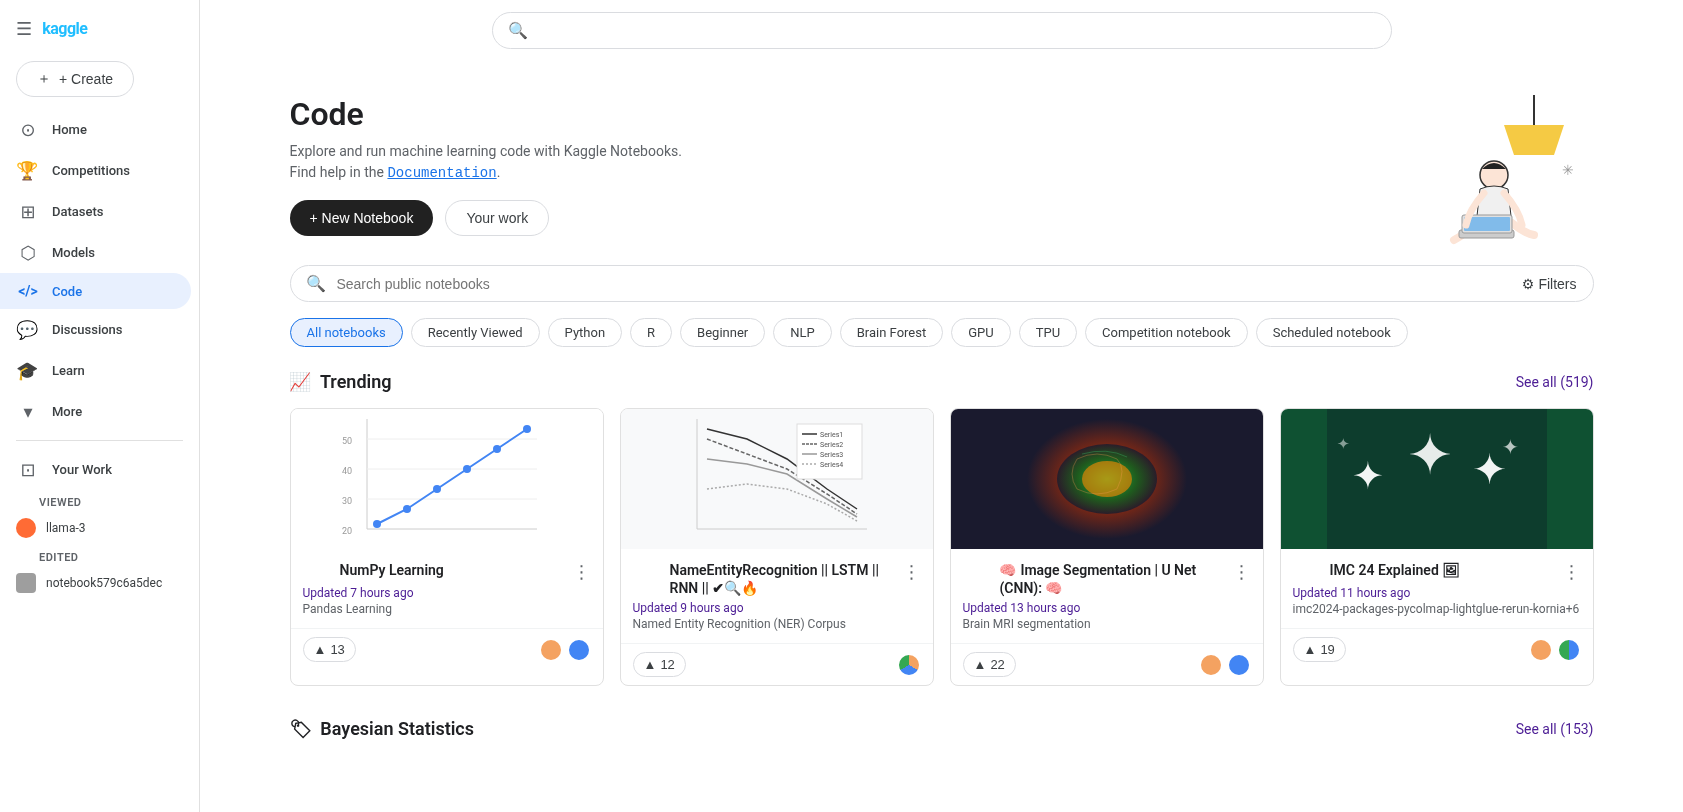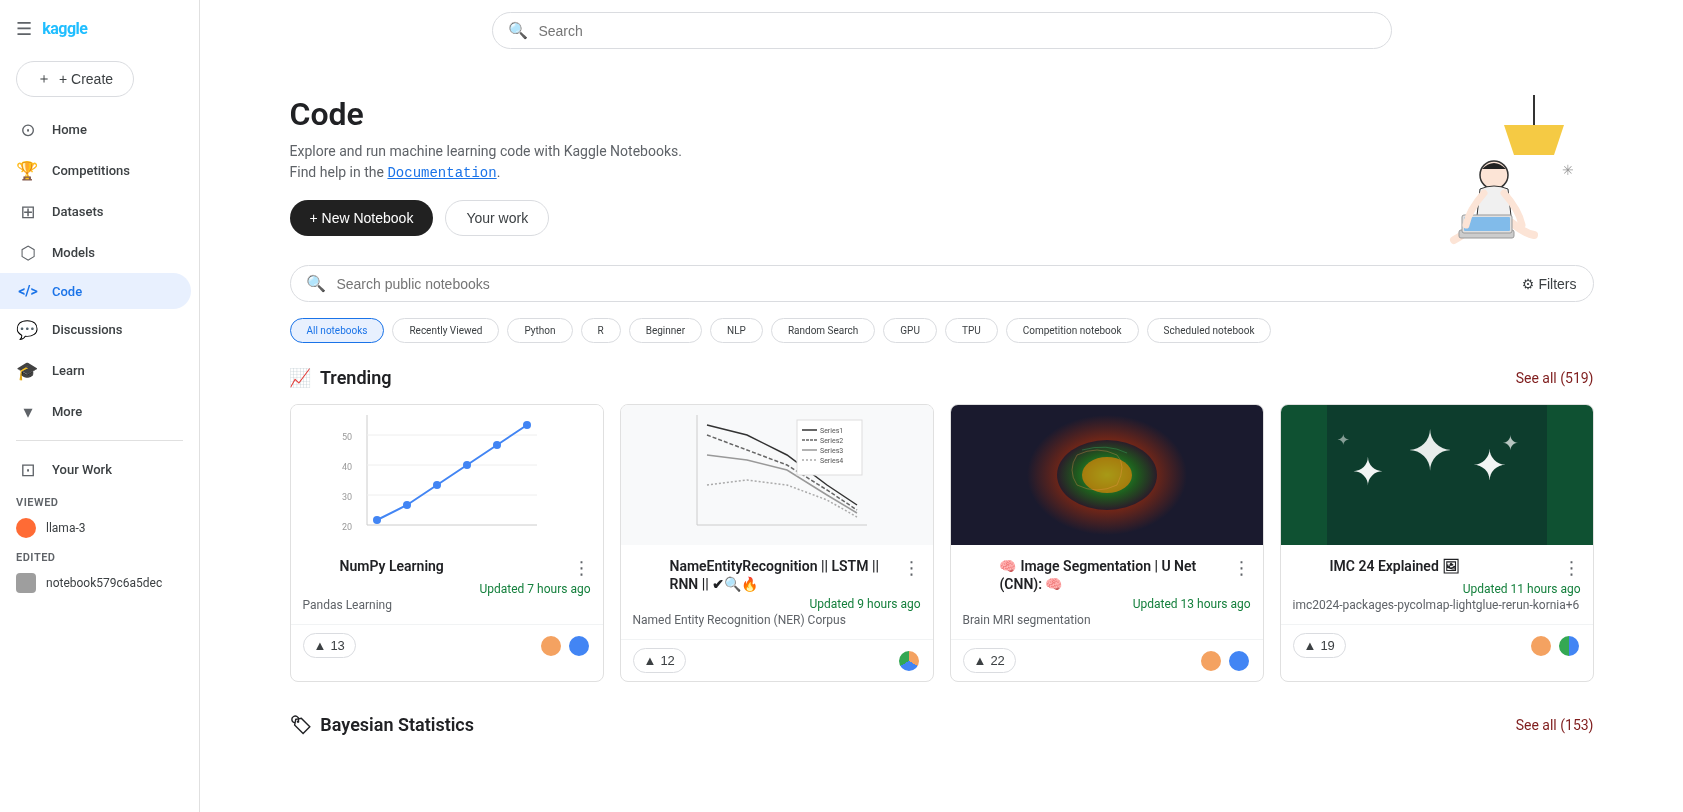--- a/index.html
+++ b/index.html
@@ -58,20 +58,21 @@
 
     .sidebar-divider { height: 1px; background: #e0e0e0; margin: 8px 16px; }
 
     .sidebar-section-label {
       font-size: 11px;
       font-weight: 600;
       color: #5f6368;
       padding: 6px 16px 2px 16px;
       text-transform: uppercase;
       letter-spacing: 0.5px;
+      margin-left: 23px;
     }
 
     .sidebar-small-item {
       display: flex; align-items: center; gap: 10px;
       padding: 7px 16px;
       cursor: pointer;
       font-size: 12px;
       color: #3c4043;
     }
     .sidebar-small-item .small-icon { width: 20px; height: 20px; border-radius: 50%; display: flex; align-items: center; justify-content: center; font-size: 11px; }
@@ -159,38 +160,38 @@
       background: none;
       border: none;
     }
 
     
     .chips { display: flex; gap: 8px; flex-wrap: wrap; margin-bottom: 24px; }
     .chip {
       padding: 6px 16px;
       border-radius: 16px;
       border: 1px solid #dadce0;
-      font-size: 10px;
+      font-size: 13px;
       cursor: pointer;
       background: #fff;
       color: #3c4043;
       white-space: nowrap;
     }
     .chip.active { background: #e8f0fe; border-color: #1a73e8; color: #1a73e8; }
 
     
     .section-header {
       display: flex; align-items: center; justify-content: space-between;
       margin-bottom: 16px;
     }
     .section-title {
       display: flex; align-items: center; gap: 8px;
       font-size: 18px; font-weight: 600; color: #202124;
     }
-    .see-all { font-size: 14px; color: #7f1d1d; cursor: pointer; text-decoration: none; }
+    .see-all { font-size: 14px; color: #4c1d95; cursor: pointer; text-decoration: none; }
 
     
     .cards-grid { display: grid; grid-template-columns: repeat(4, 1fr); gap: 16px; margin-bottom: 32px; }
 
     .card {
       border: 1px solid #e0e0e0;
       border-radius: 8px;
       overflow: hidden;
       background: #fff;
       cursor: pointer;
@@ -206,21 +207,21 @@
 
     .card-thumbnail.thumb-1 { background: #fff; }
     .card-thumbnail.thumb-2 { background: #f8f9fa; }
     .card-thumbnail.thumb-3 { background: #1a1a2e; }
     .card-thumbnail.thumb-4 { background: #0f5132; }
 
     .card-body { padding: 12px; }
     .card-title-row { display: flex; align-items: flex-start; justify-content: space-between; margin-bottom: 4px; }
     .card-title { font-size: 14px; font-weight: 600; color: #202124; line-height: 1.3; flex: 1; margin-left: 37px; }
     .card-menu { color: #5f6368; font-size: 18px; cursor: pointer; margin-left: 4px; }
-    .card-meta { font-size: 12px; color: #15803d; margin-bottom: 2px; text-align: right; }
+    .card-meta { font-size: 12px; color: #4c1d95; margin-bottom: 2px; }
     .card-tag { font-size: 12px; color: #5f6368; }
 
     .card-footer {
       display: flex; align-items: center; justify-content: space-between;
       padding: 8px 12px;
       border-top: 1px solid #f1f3f4;
     }
     .vote-btn {
       display: flex; align-items: center; gap: 4px;
       border: 1px solid #dadce0;
@@ -329,21 +330,20 @@
   <div class="sidebar-small-item">
     <div class="small-icon" style="background:#9e9e9e; width:20px;height:20px;border-radius:4px;"></div>
     <span>notebook579c6a5dec</span>
   </div>
 </div>
 
 <div id="main">
   <div class="top-bar">
     <div class="search-bar">
       <span style="color:#5f6368;">🔍</span>
-      <input type="text" placeholder="Search" style="">
     </div>
   </div>
 
   <div class="page-content">
 
     <div class="hero">
       <div class="hero-left">
         <h1>Code</h1>
         <p>
           <span>Explore and run machine learning code with Kaggle Notebooks.</span><br>
@@ -395,21 +395,21 @@
       </button>
     </div>
 
     <div class="chips">
       <div class="chip active">All notebooks</div>
       <div class="chip">Recently Viewed</div>
       <div class="chip">Python</div>
       <div class="chip">R</div>
       <div class="chip">Beginner</div>
       <div class="chip">NLP</div>
-      <div class="chip">Random Search</div>
+      <div class="chip">Brain Forest</div>
       <div class="chip">GPU</div>
       <div class="chip">TPU</div>
       <div class="chip">Competition notebook</div>
       <div class="chip">Scheduled notebook</div>
     </div>
 
     <div class="section-header">
       <div class="section-title">
         <span>📈</span>
         <span>Trending</span>

